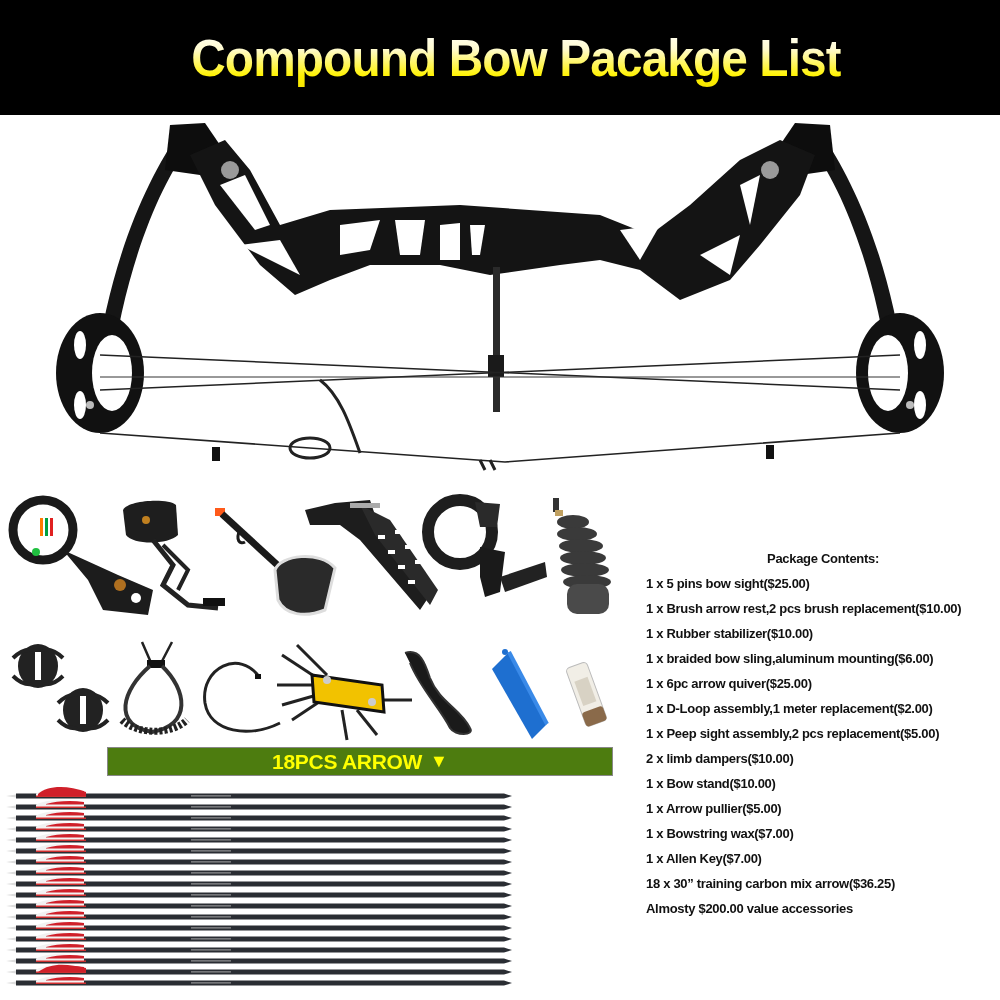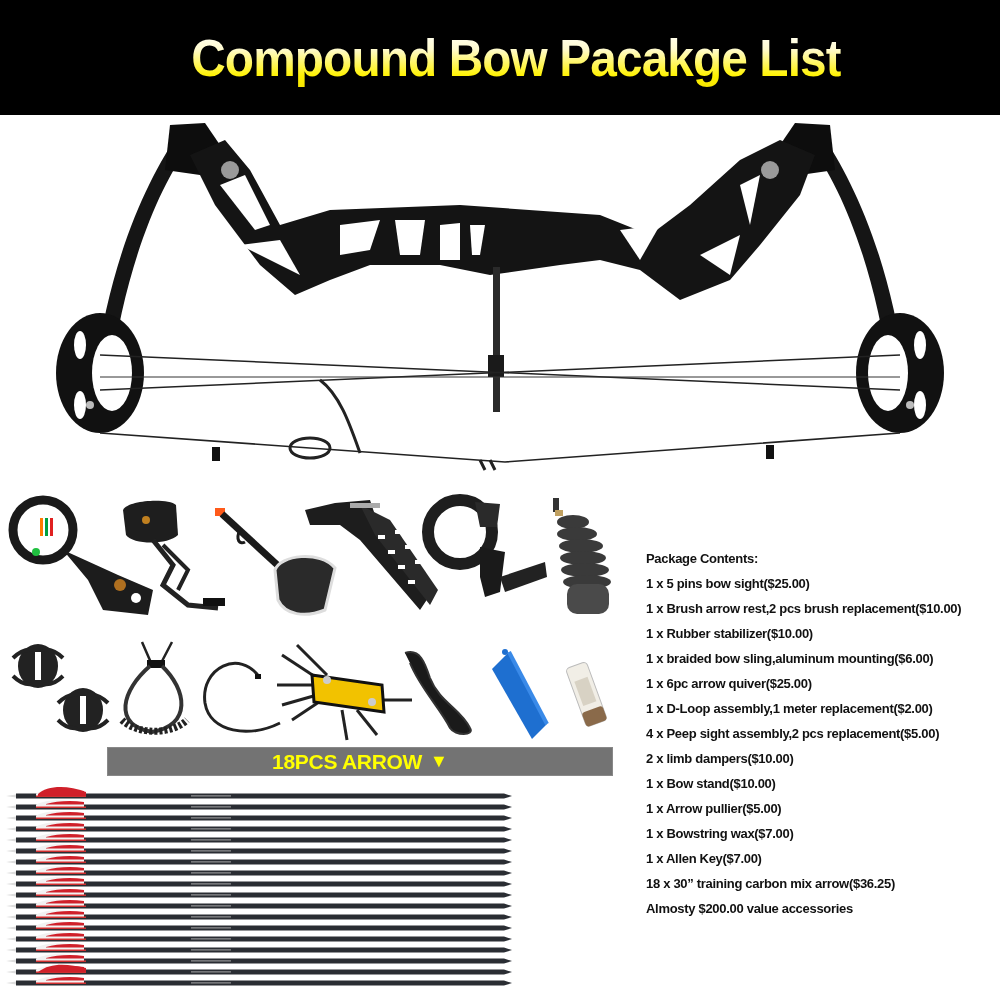--- a/index.html
+++ b/index.html
@@ -23,38 +23,38 @@
   }
 
   .bow-area { position: absolute; left: 40px; top: 115px; width: 920px; height: 365px; }
   .bow-area svg { width: 100%; height: 100%; display: block; }
 
   .acc { position: absolute; }
   .acc svg { width: 100%; height: 100%; display: block; overflow: visible; }
 
   .arrow-banner {
     position: absolute; left: 107px; top: 747px; width: 506px; height: 29px;
-    background: #737373; border: 1px solid #888;
+    background: #4d7c0f; border: 1px solid #888;
     display: flex; align-items: center; justify-content: center;
   }
   .arrow-banner-label {
     color: #ffff00; font-weight: bold; font-size: 21px; letter-spacing: -0.3px;
   }
   .arrow-banner-glyph { color: #ffff00; font-size: 18px; margin-left: 8px; }
 
   .arrows { position: absolute; left: 6px; top: 784px; width: 510px; height: 210px; }
   .arrows svg { width: 100%; height: 100%; display: block; }
 
   .contents {
     position: absolute; left: 646px; top: 546px; width: 354px;
     font-family: "Liberation Sans", sans-serif;
     font-size: 13px; font-weight: bold; color: #111;
     letter-spacing: -0.3px;
   }
-  .contents-heading { height: 25px; line-height: 25px; }
+  .contents-heading { height: 25px; line-height: 25px; text-align: center; }
   .contents-item { height: 25px; line-height: 25px; white-space: nowrap; }
 </style>
 </head>
 <body>
 
 <div class="header">
   <div class="header-title">Compound Bow Pacakge List</div>
 </div>
 
 <div class="bow-area">
@@ -300,21 +300,21 @@
 </div>
 
 <div class="contents">
   <div class="contents-heading">Package Contents:</div>
   <div class="contents-item">1 x 5 pins bow sight($25.00)</div>
   <div class="contents-item">1 x Brush arrow rest,2 pcs brush replacement($10.00)</div>
   <div class="contents-item">1 x Rubber stabilizer($10.00)</div>
   <div class="contents-item">1 x braided bow sling,aluminum mounting($6.00)</div>
   <div class="contents-item">1 x 6pc arrow quiver($25.00)</div>
   <div class="contents-item">1 x D-Loop assembly,1 meter replacement($2.00)</div>
-  <div class="contents-item">4 x Peep sight assembly,2 pcs replacement($5.00)</div>
+  <div class="contents-item">1 x Peep sight assembly,2 pcs replacement($5.00)</div>
   <div class="contents-item">2 x limb dampers($10.00)</div>
   <div class="contents-item">1 x Bow stand($10.00)</div>
   <div class="contents-item">1 x Arrow pullier($5.00)</div>
   <div class="contents-item">1 x Bowstring wax($7.00)</div>
   <div class="contents-item">1 x Allen Key($7.00)</div>
   <div class="contents-item">18 x 30” training carbon mix arrow($36.25)</div>
   <div class="contents-item">Almosty $200.00 value accessories</div>
 </div>
 
 </body></html>

